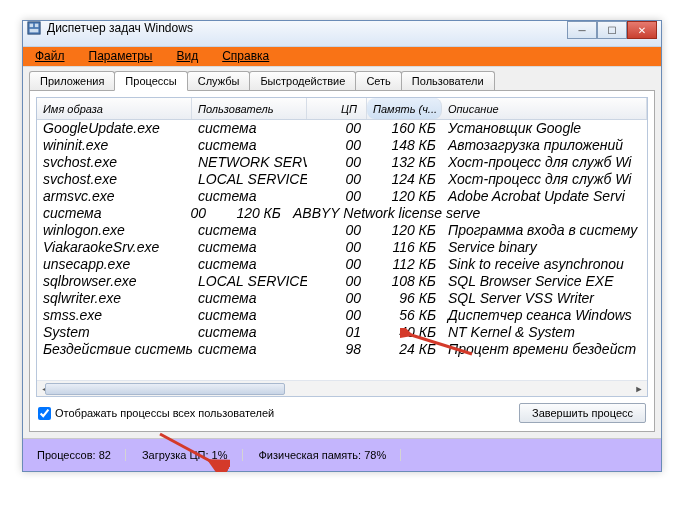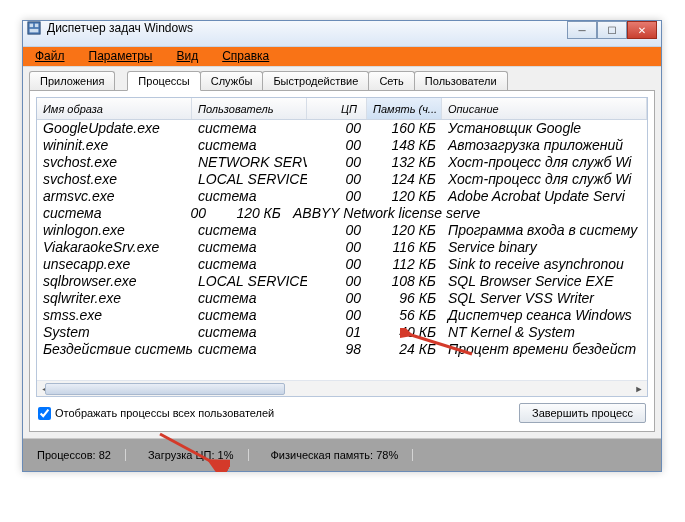--- a/index.html
+++ b/index.html
@@ -60,21 +60,20 @@
     padding:3px 10px 3px 10px;
     background: linear-gradient(#fdfdfd,#ebebeb);
     font-size: 11px; margin-right:-1px;
     border-radius: 3px 3px 0 0;
     position:relative;
   }
   .tab.active {
     background:#fff; z-index:2;
     border-bottom:1px solid #fff;
     margin-bottom:-1px;
-    margin-left:13px;
   }
   .tabpage {
     flex:1; border:1px solid #aaa; margin:0 6px 6px 6px;
     background:#fff;
     display:flex; flex-direction:column;
     padding:6px;
   }
   .listview {
     flex:1; border:1px solid #b8c7dc;
     display:flex; flex-direction:column;
@@ -89,20 +88,21 @@
     font-size:11px; color:#000;
   }
   .lv-header .col {
     border-right:1px solid #d6dde7;
     padding:4px 6px;
     white-space:nowrap; overflow:hidden;
     display:flex;align-items:center;
   }
   .lv-header .col.sorted {
     background: linear-gradient(#e6effa,#cfe0f3);
+    border-radius: 8px;
   }
   .lv-body {
     flex:1; overflow:hidden;
     font-size:14px;
   }
   .row { display:flex; height:17px; line-height:17px; }
   .cell { padding:0 6px; white-space:nowrap; overflow:hidden; text-overflow: clip; }
   .c-img   { width:155px; }
   .c-user  { width:115px; }
   .c-cpu   { width:32px; text-align:right;margin-left:28px; }
@@ -136,23 +136,23 @@
   .btn {
     border:1px solid #9aa7b8;
     background: linear-gradient(#fbfcfd,#e3e8ee);
     padding:3px 12px;font-size:11px;
     border-radius:2px;
   }
   .statusbar {
     height:22px;
     display:flex;align-items:center;
     border-top:1px solid #c9c9c9;
-    background:#a3a3a3;
+    background:#c4b5fd;
     font-size:11px;
-    padding:16px 8px;gap:16px;
+    padding:16px 8px;gap:10px;
   }
   .statusbar .pane { padding:0 14px 0 6px; border-right:1px solid #d4d4d4; }
   .arrow-red {
     position:absolute;
     pointer-events:none;
   }
 </style>
 </head>
 <body>
 

